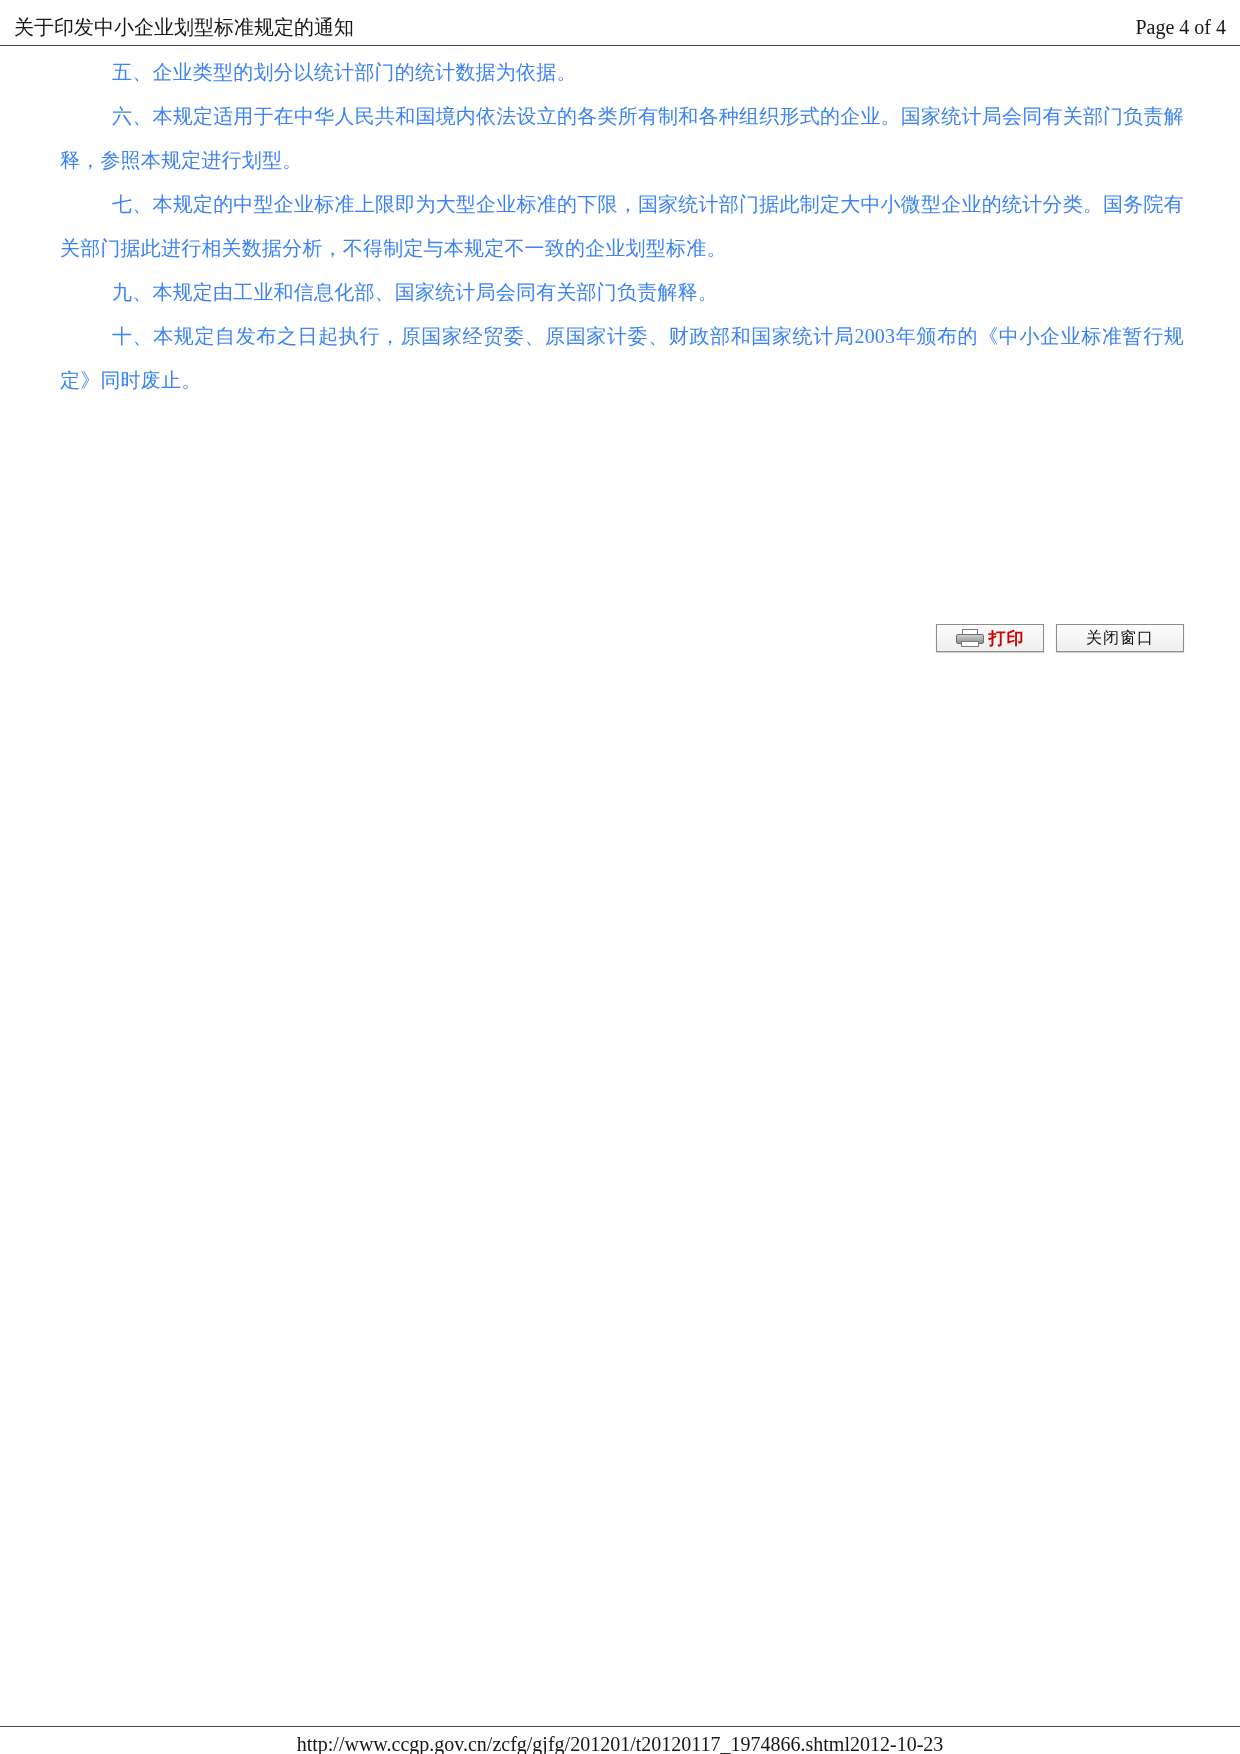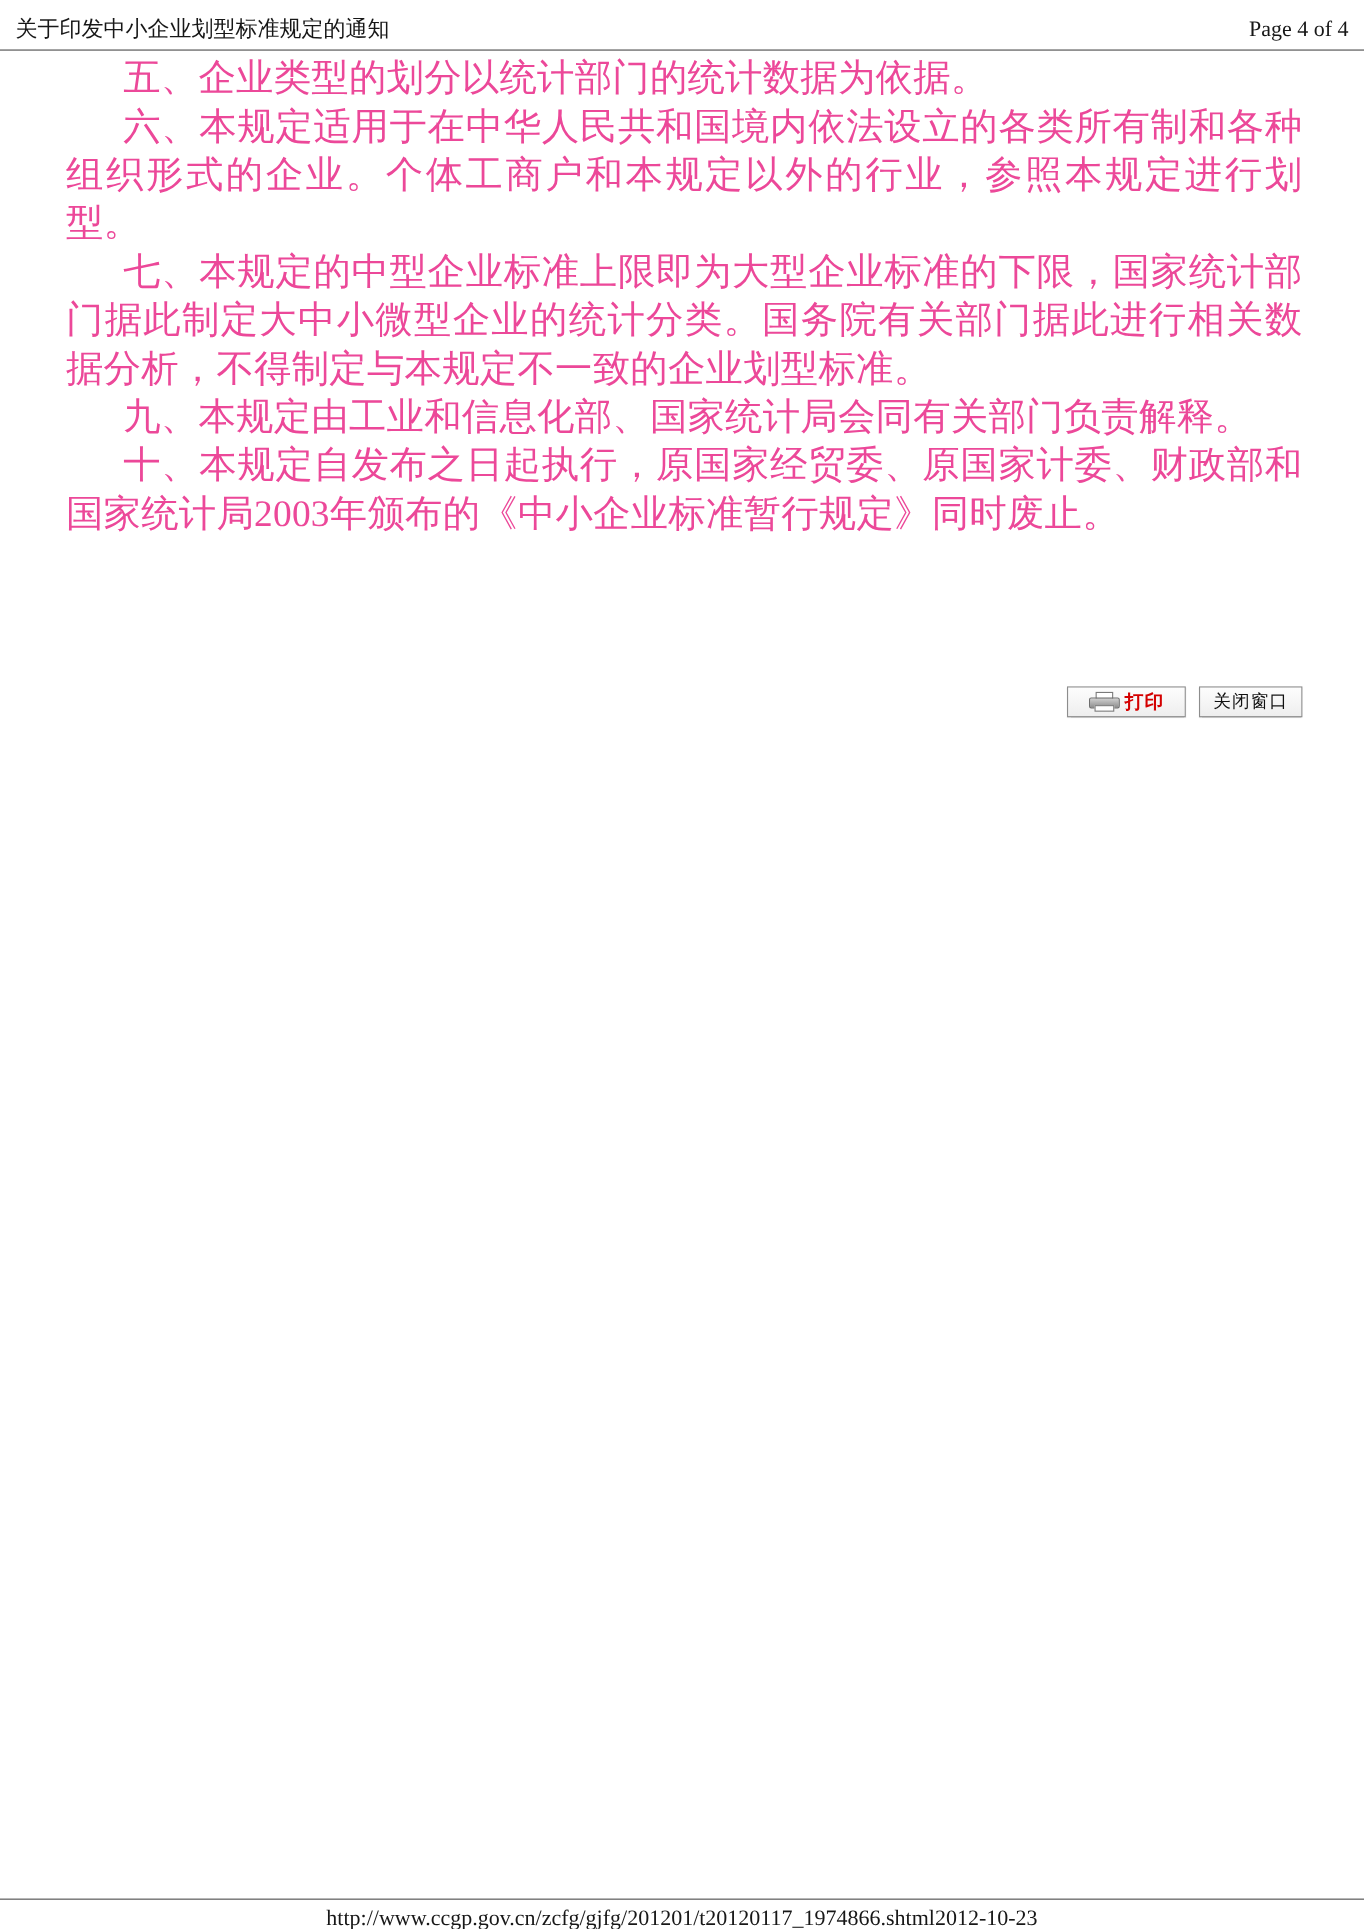--- a/index.html
+++ b/index.html
@@ -47,28 +47,28 @@
   }
 
   
   .content {
     position: absolute;
     top: 38px;
     left: 60px;
     right: 56px;
   }
   .para {
-    font-size: 34px;
+    font-size: 20px;
     line-height: 44px;
     text-align: justify;
     text-justify: inter-ideograph;
     margin: 0 0 0 0;
     text-indent: 52px;
     letter-spacing: 0.2px;
-    color: #ec4899;
+    color: #3b82f6;
   }
 
   
   .button-row {
     position: absolute;
     top: 612px;
     right: 56px;
     display: flex;
     align-items: center;
     gap: 12px;
@@ -127,21 +127,21 @@
     position: absolute;
     left: 5px;
     top: 12px;
     width: 18px;
     height: 6px;
     background: #fdfdfd;
     border: 1px solid #7a7a7a;
     box-sizing: border-box;
   }
   .btn-close {
-    width: 94px;
+    width: 128px;
     color: #111111;
     letter-spacing: 1px;
     font-size: 16px;
   }
 
   
   .page-footer {
     position: absolute;
     bottom: 0;
     left: 0;
@@ -170,21 +170,21 @@
 
 <div class="page">
 
   <div class="page-header">
     <div class="header-title">关于印发中小企业划型标准规定的通知</div>
     <div class="header-page">Page 4 of 4</div>
   </div>
 
   <div class="content">
     <p class="para">五、企业类型的划分以统计部门的统计数据为依据。</p>
-    <p class="para">六、本规定适用于在中华人民共和国境内依法设立的各类所有制和各种组织形式的企业。个体工商户和本规定以外的行业，参照本规定进行划型。</p>
+    <p class="para">六、本规定适用于在中华人民共和国境内依法设立的各类所有制和各种组织形式的企业。国家统计局会同有关部门负责解释，参照本规定进行划型。</p>
     <p class="para">七、本规定的中型企业标准上限即为大型企业标准的下限，国家统计部门据此制定大中小微型企业的统计分类。国务院有关部门据此进行相关数据分析，不得制定与本规定不一致的企业划型标准。</p>
     <p class="para">九、本规定由工业和信息化部、国家统计局会同有关部门负责解释。</p>
     <p class="para">十、本规定自发布之日起执行，原国家经贸委、原国家计委、财政部和国家统计局2003年颁布的《中小企业标准暂行规定》同时废止。</p>
   </div>
 
   <div class="button-row">
     <div class="btn btn-print">
       <span class="printer-icon">
         <span class="paper"></span>
         <span class="body-pt"></span>

